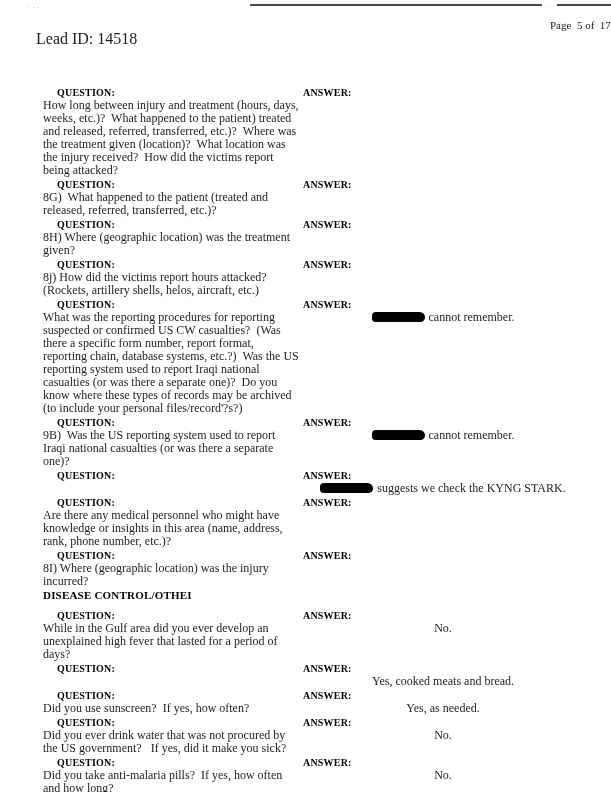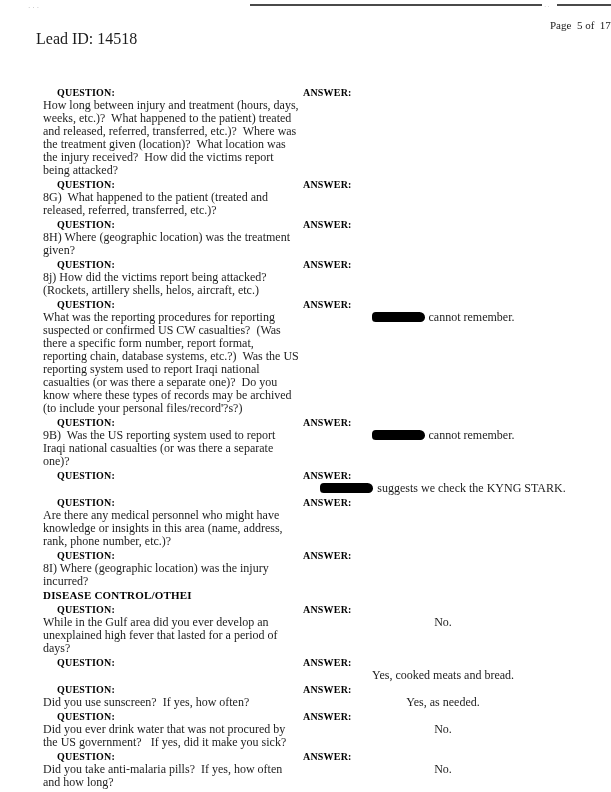--- a/index.html
+++ b/index.html
@@ -29,21 +29,21 @@
     font-weight:700;font-size:10px;line-height:13px;color:#000;
     padding-left:14px;letter-spacing:0.2px;
   }
   .acell .heading{padding-left:0;}
   .qtext,.atext{
     font-size:12px;line-height:13px;white-space:pre-wrap;
   }
   .atext{min-height:0;text-align:center;}
   .section-heading{
     font-weight:700;font-size:11px;line-height:13px;color:#000;
-    letter-spacing:0.2px;margin:1px 0 1px 0;
+    letter-spacing:0.2px;margin:1px 0 7px 0;
   }
   .redaction{
     display:inline-block;width:53px;height:10px;background:#000;
     border-radius:5px 7px 6px 5px;vertical-align:-1px;margin-right:4px;
   }
 </style>
 </head>
 <body>
 
 <div class="dots">···</div>
@@ -84,21 +84,21 @@
     </div>
     <div class="acell">
       <div class="heading">ANSWER:</div>
       <div class="atext"></div>
     </div>
   </div>
 
   <div class="qa-row">
     <div class="qcell">
       <div class="heading">QUESTION:</div>
-      <div class="qtext">8j) How did the victims report being attacked? (Rockets, artillery shells, helos, aircraft, etc.)</div>
+      <div class="qtext">8j) How did the victims report hours attacked? (Rockets, artillery shells, helos, aircraft, etc.)</div>
     </div>
     <div class="acell">
       <div class="heading">ANSWER:</div>
       <div class="atext"></div>
     </div>
   </div>
 
   <div class="qa-row">
     <div class="qcell">
       <div class="heading">QUESTION:</div>

